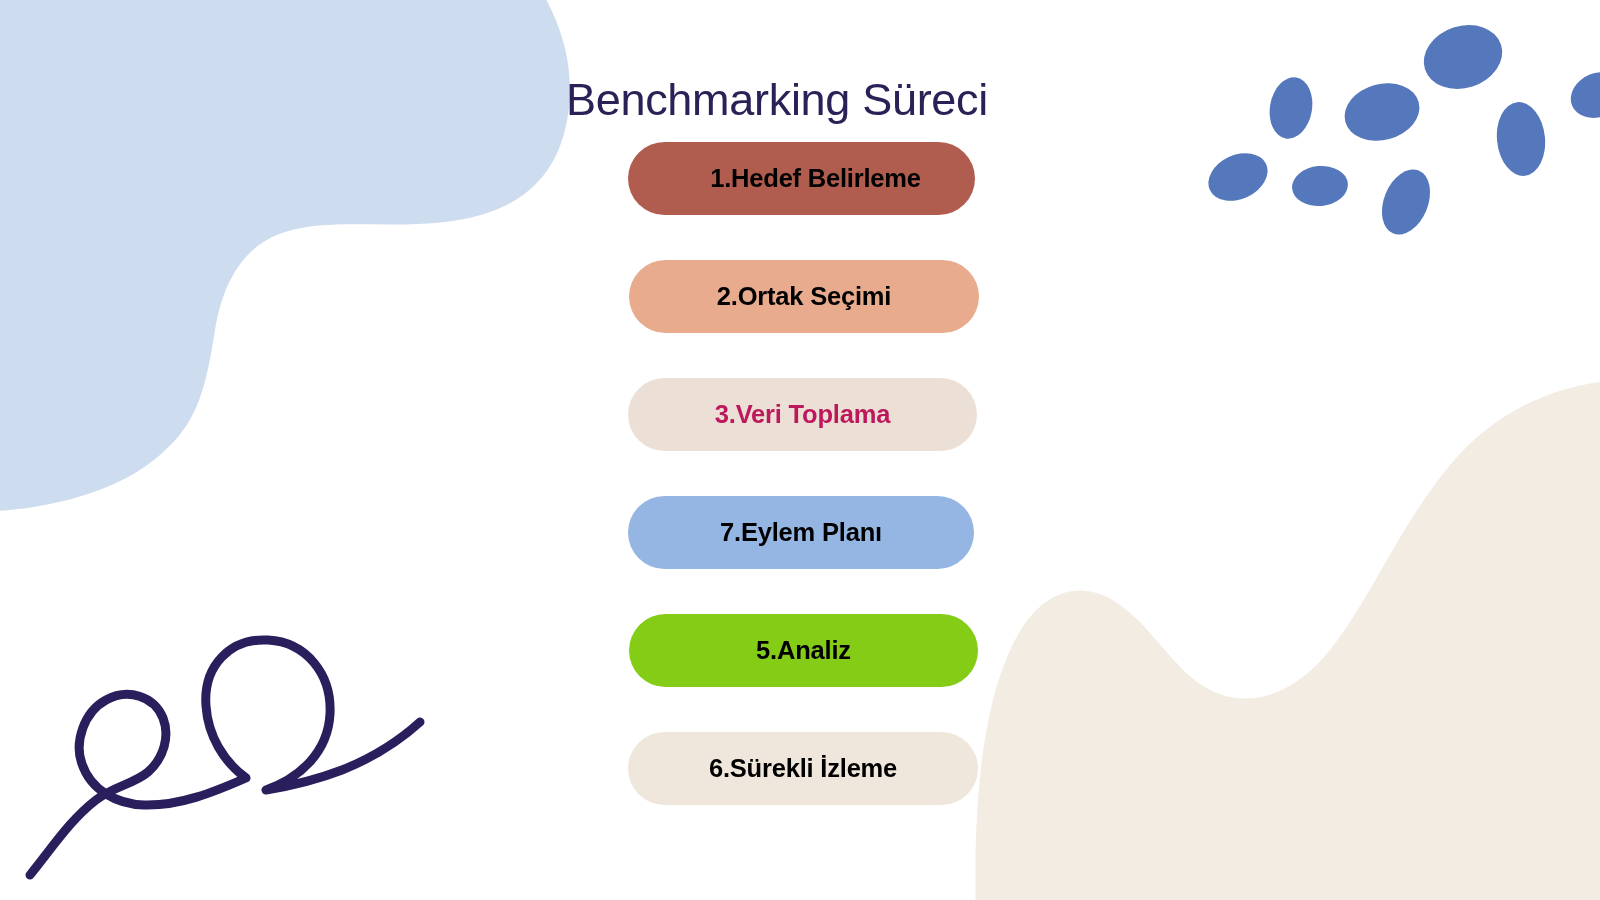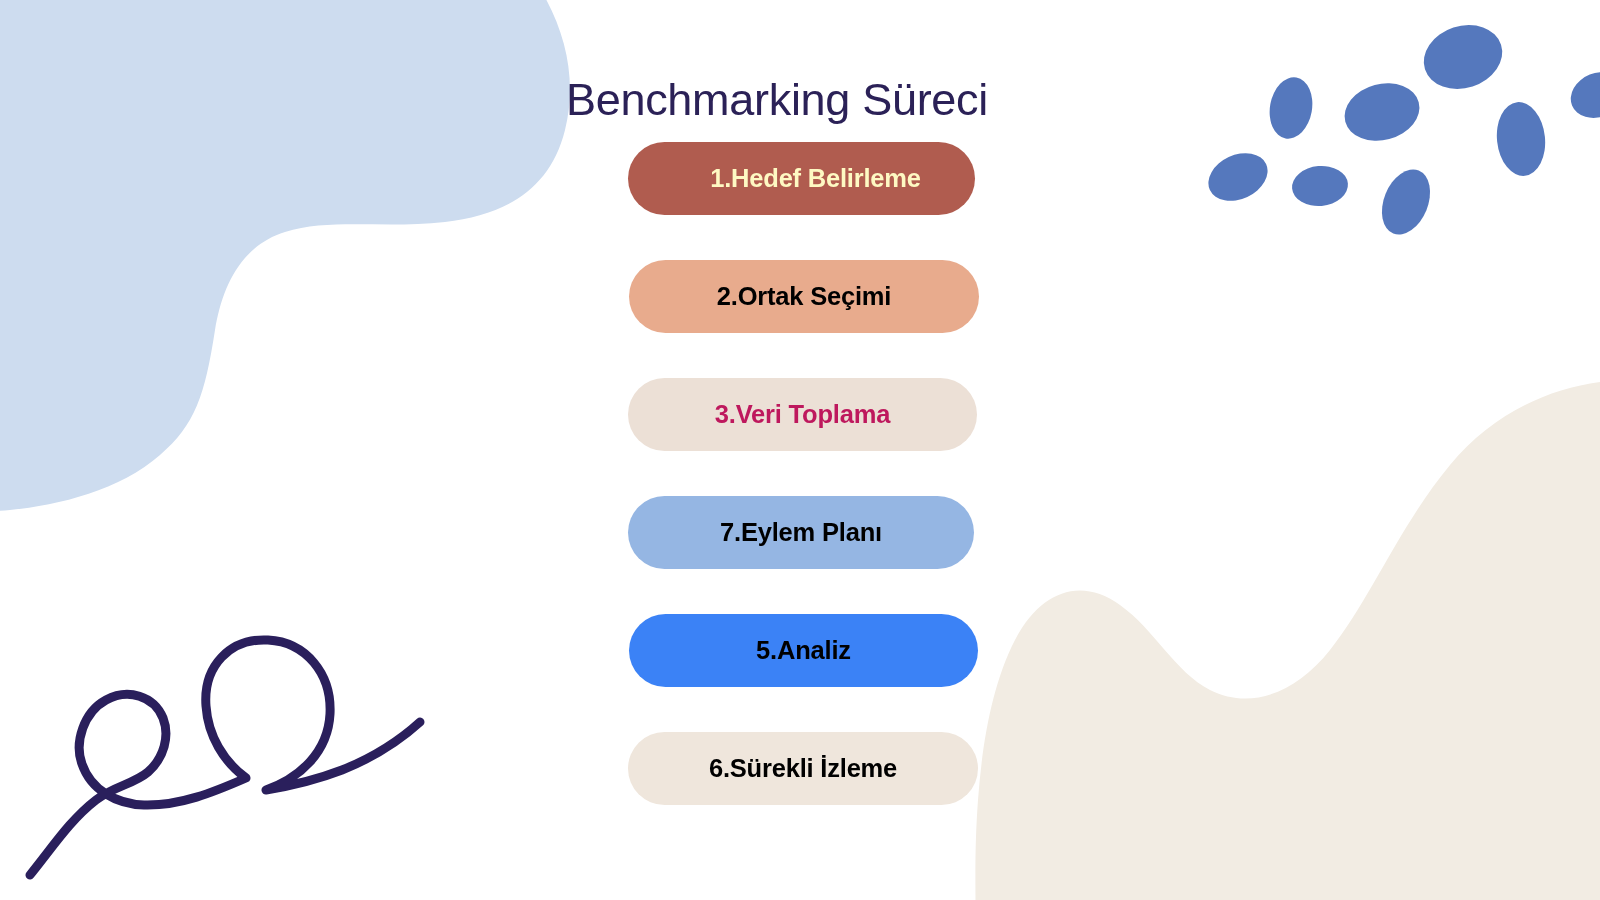--- a/index.html
+++ b/index.html
@@ -150,36 +150,36 @@
                C 290,786 316,780 342,770
                C 372,758 398,742 420,722" fill="none" stroke="#2a1f5c" stroke-width="9" stroke-linecap="round" stroke-linejoin="round"></path>
     </svg>
   </div>
 
   <div class="title" style="color: rgb(43, 33, 87);">Benchmarking Süreci</div>
 
   <div class="pill-stack">
 
     <div class="pill w-1" style="background:#b05c4f">
-      <span class="pill-label" style="color: #fef9c3; margin-left: 28px;">1.Hedef Belirleme</span>
+      <span class="pill-label" style="color: #000000; margin-left: 28px;">1.Hedef Belirleme</span>
     </div>
 
     <div class="pill w-2" style="background:#e8ab8d">
       <span class="pill-label" style="color: rgb(0, 0, 0);">2.Ortak Seçimi</span>
     </div>
 
     <div class="pill w-3" style="background:#ece0d6">
       <span class="pill-label" style="color: #be185d;">3.Veri Toplama</span>
     </div>
 
     <div class="pill w-4" style="background:#95b6e3">
       <span class="pill-label" style="color: rgb(0, 0, 0);">7.Eylem Planı</span>
     </div>
 
-    <div class="pill w-5" style="background:#3b82f6">
+    <div class="pill w-5" style="background:#84cc16">
       <span class="pill-label" style="color: rgb(0, 0, 0);">5.Analiz</span>
     </div>
 
     <div class="pill w-6" style="background:#efe6dc">
       <span class="pill-label" style="color: rgb(0, 0, 0);">6.Sürekli İzleme</span>
     </div>
 
   </div>
 
 </div>

